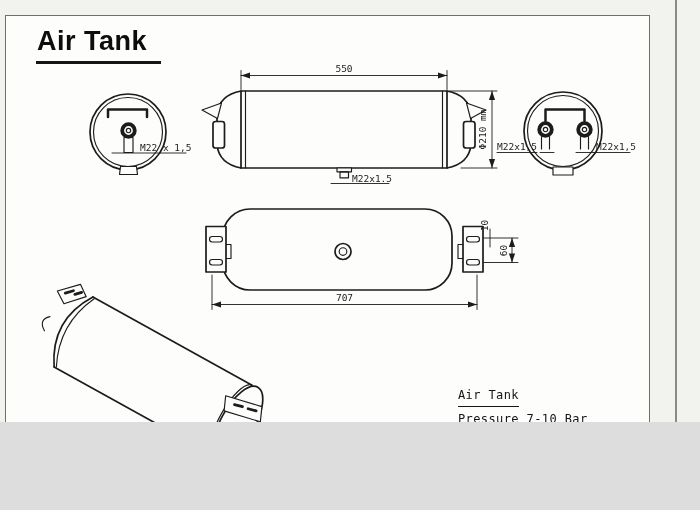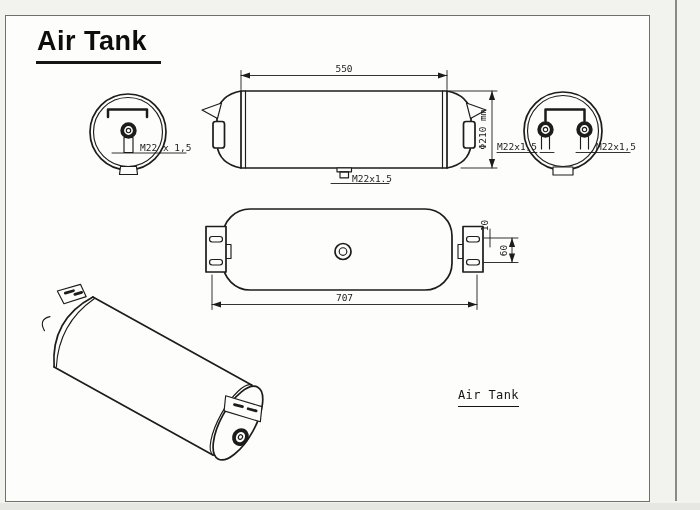--- a/index.html
+++ b/index.html
@@ -5,21 +5,21 @@
   :root {
     --line: #1c1c1c;
     --paper: #fdfdfb;
     --background: #f2f2ef;
     --sheet-border: #6f6f6f;
     --scan-line: #8a8a8a;
   }
   * { margin:0; padding:0; box-sizing:border-box; }
   body { font-family:"Liberation Sans", sans-serif; background:#ddd; }
   .page {
-    position:relative; width:700px; height:510px;
+    position:relative; width:700px; height:422px;
     background:var(--background); overflow:hidden;
   }
   .sheet {
     position:absolute; left:5px; top:15px; width:645px; height:487px;
     background:var(--paper); border:1.5px solid var(--sheet-border);
   }
   .scan-edge {
     position:absolute; left:675px; top:0; width:2px; height:501px;
     background:var(--scan-line);
   }
@@ -188,14 +188,15 @@
       <path class="ln ln-thin f-paper" d="M168,-18 L205,-26 L211,-12 L174,-4 Z"></path>
       <line class="ln ln-slot" x1="180" y1="-14.5" x2="188" y2="-16.5"></line>
       <line class="ln ln-slot" x1="194" y1="-17.5" x2="202" y2="-19.5"></line>
       <ellipse class="ln port-ring f-paper" cx="201" cy="11" rx="6.3" ry="7.2"></ellipse>
       <ellipse class="ln ln-thin" cx="201" cy="11" rx="2" ry="2.4"></ellipse>
     </g>
   </svg>
 
   <div class="info-block">
     <div><span class="info-name">Air Tank</span></div>
+    <div>Pressure 7-10 Bar</div>
   </div>
 </div>
 
 </body></html>

